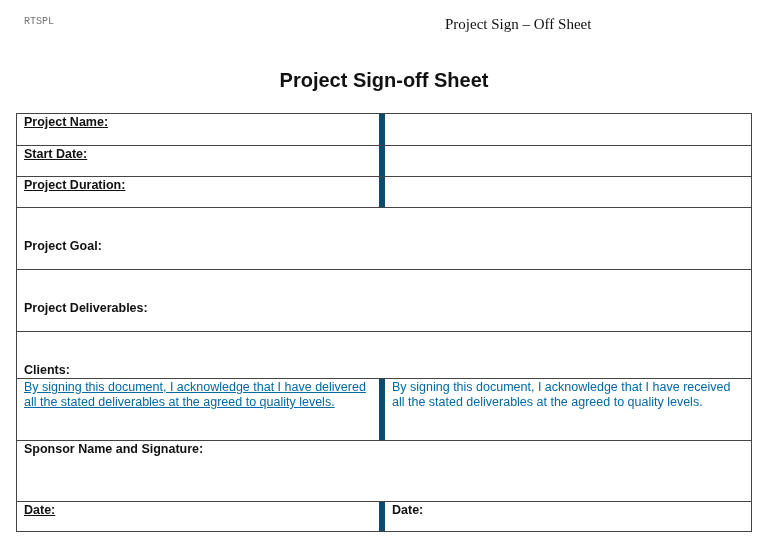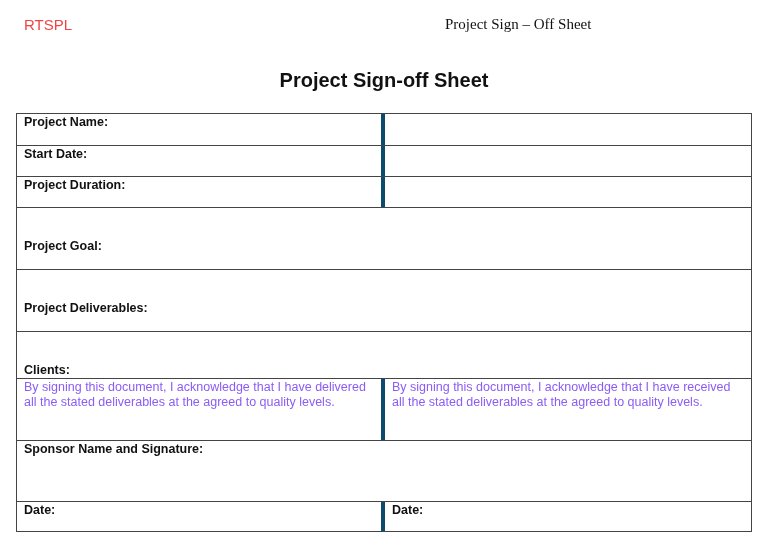--- a/index.html
+++ b/index.html
@@ -11,23 +11,23 @@
     width: 768px;
     height: 546px;
     position: relative;
     overflow: hidden;
     color: #111111;
   }
   .header-left {
     position: absolute;
     left: 24px;
     top: 16px;
-    font-family: Liberation Sans, sans-serif;
-    font-size: 15px;
-    color: #ef4444;
+    font-family: Liberation Mono, monospace;
+    font-size: 10px;
+    color: #737373;
   }
   .header-right {
     position: absolute;
     left: 445px;
     top: 16px;
     font-family: "Liberation Serif", serif;
     font-size: 15px;
     color: #111;
   }
   .title {
@@ -55,25 +55,25 @@
     display: flex;
     border-top: 1px solid #444;
     box-sizing: border-box;
   }
   .row:first-child { border-top: none; }
   .cell {
     box-sizing: border-box;
     padding: 1px 7px 0 7px;
     line-height: 15px;
   }
-  .cell.left { width: 368px; border-right: 4px solid #0c4a6e; }
+  .cell.left { width: 368px; border-right: 6px solid #0c4a6e; text-decoration: underline; }
   .cell.right { flex: 1; }
   .cell.full { flex: 1; margin-top: 30px; }
   .label { font-weight: bold; }
-  .ack { font-weight: normal; color: #8b5cf6; }
+  .ack { font-weight: normal; color: #0369a1; }
   .h31 { height: 31px; }
   .h62 { height: 62px; }
   .h47 { height: 47px; }
   .h61 { height: 61px; }
   .h30 { height: 30px; }
 </style>
 </head>
 <body>
 
 <div class="header-left">RTSPL</div>

